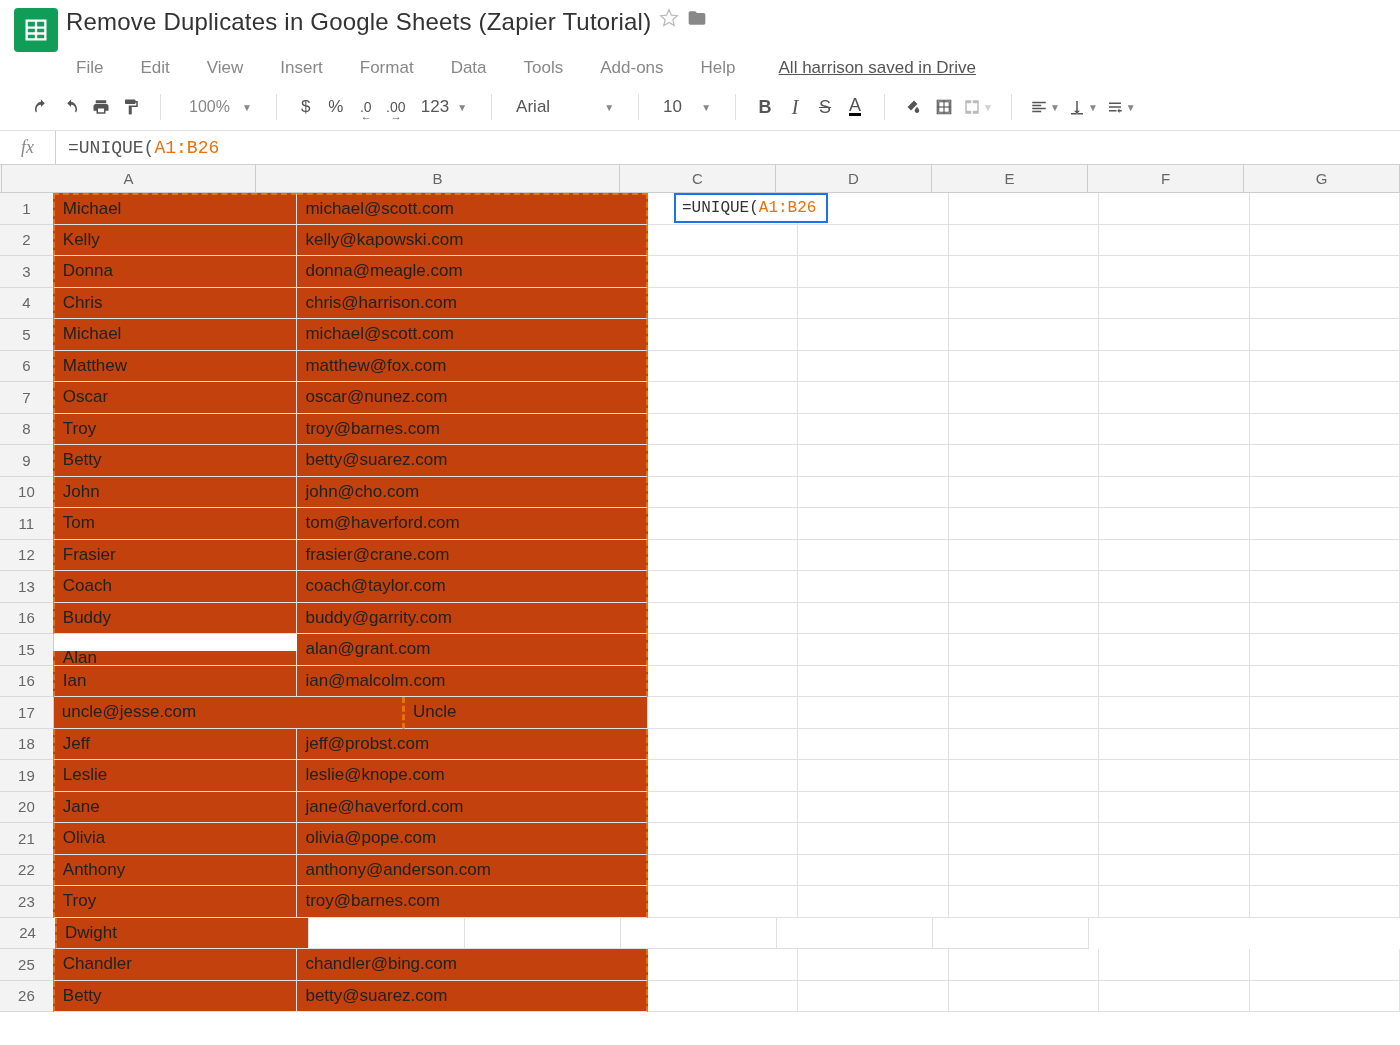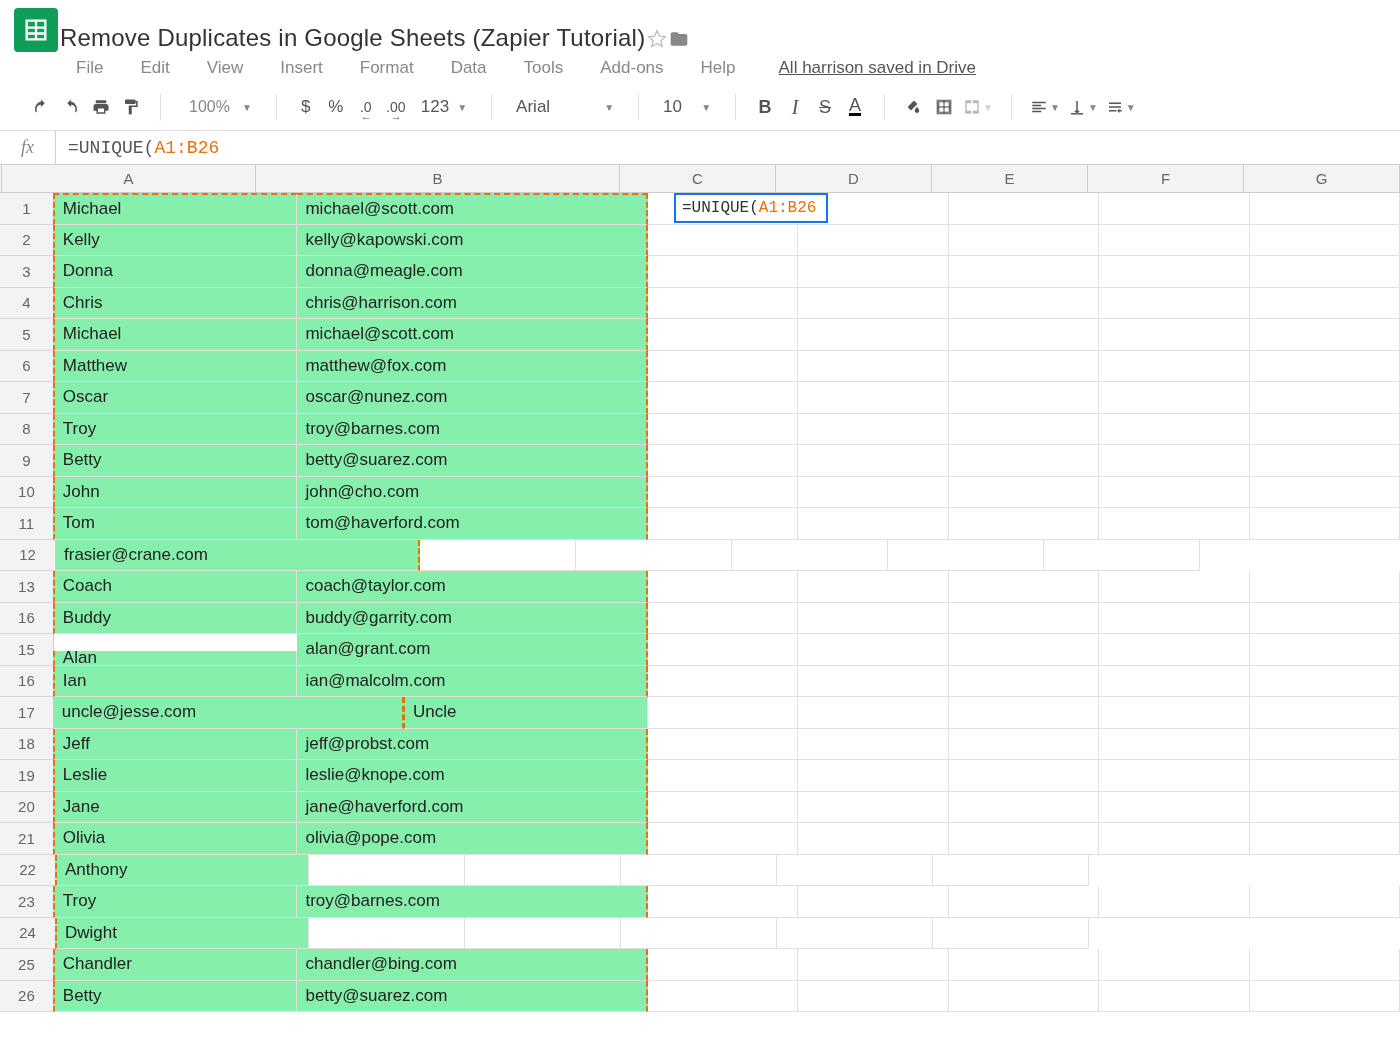--- a/index.html
+++ b/index.html
@@ -6,21 +6,21 @@
   body {
     font-family: Arial, sans-serif;
     font-size: 14px;
     color: #333;
     background: #fff;
     width: 1400px;
     overflow: hidden;
   }
   
   .header { padding: 8px 8px 0 8px; }
-  .title-row { display: flex; align-items: flex-end; gap: 2px; }
+  .title-row { display: flex; align-items: flex-start; gap: 8px; }
   .app-icon {
     width: 44px; height: 44px;
     background: #0f9d58;
     border-radius: 4px;
     display: flex; align-items: center; justify-content: center;
     margin-left: 6px;
   }
   .app-icon svg { width: 28px; height: 28px; fill: #fff; }
   .doc-title {
     font-size: 24px;
@@ -162,21 +162,21 @@
     border-right: 1px solid #e0e0e0;
     border-bottom: 1px solid #e0e0e0;
     padding: 0 8px;
     display: flex;
     align-items: center;
     font-size: 17px;
     color: #222;
     overflow: hidden;
     white-space: nowrap;
   }
-  .cell.highlighted { background: #86efac; }
+  .cell.highlighted { background: #c2410c; }
   .marching-left { border-left: 2px dashed #e8710a; margin-left: -1px; }
   .marching-right { border-right: 2px dashed #e8710a; }
   .marching-top { border-top: 2px dashed #e8710a; }
   .active-cell {
     position: absolute;
     border: 2px solid #1a73e8;
     background: #fff;
     z-index: 5;
     font-family: 'Courier New', monospace;
     font-size: 16px;
@@ -466,20 +466,21 @@
         <div class="cell col-A highlighted marching-left" style="width: 254px;">Tom</div>
         <div class="cell col-B highlighted marching-right" style="width: 364px;">tom@haverford.com</div>
         <div class="cell" style="width: 156px;"></div>
         <div class="cell" style="width: 156px;"></div>
         <div class="cell" style="width: 156px;"></div>
         <div class="cell" style="width: 156px;"></div>
         <div class="cell" style="width: 156px;"></div>
       </div>
       <div class="grid-row">
         <div class="row-header">12</div>
+        <div class="cell col-A highlighted marching-left" style="width: 254px;">Frasier</div>
         <div class="cell col-B highlighted marching-right" style="width: 364px;">frasier@crane.com</div>
         <div class="cell" style="width: 156px;"></div>
         <div class="cell" style="width: 156px;"></div>
         <div class="cell" style="width: 156px;"></div>
         <div class="cell" style="width: 156px;"></div>
         <div class="cell" style="width: 156px;"></div>
       </div>
       <div class="grid-row">
         <div class="row-header">13</div>
         <div class="cell col-A highlighted marching-left" style="width: 254px;">Coach</div>
@@ -566,20 +567,21 @@
         <div class="cell col-B highlighted marching-right" style="width: 364px;">olivia@pope.com</div>
         <div class="cell" style="width: 156px;"></div>
         <div class="cell" style="width: 156px;"></div>
         <div class="cell" style="width: 156px;"></div>
         <div class="cell" style="width: 156px;"></div>
         <div class="cell" style="width: 156px;"></div>
       </div>
       <div class="grid-row">
         <div class="row-header">22</div>
         <div class="cell col-A highlighted marching-left" style="width: 254px;">Anthony</div>
+        <div class="cell col-B highlighted marching-right" style="width: 364px;">anthony@anderson.com</div>
         <div class="cell" style="width: 156px;"></div>
         <div class="cell" style="width: 156px;"></div>
         <div class="cell" style="width: 156px;"></div>
         <div class="cell" style="width: 156px;"></div>
         <div class="cell" style="width: 156px;"></div>
       </div>
       <div class="grid-row">
         <div class="row-header">23</div>
         <div class="cell col-A highlighted marching-left" style="width: 254px;">Troy</div>
         <div class="cell col-B highlighted marching-right" style="width: 364px;">troy@barnes.com</div>

